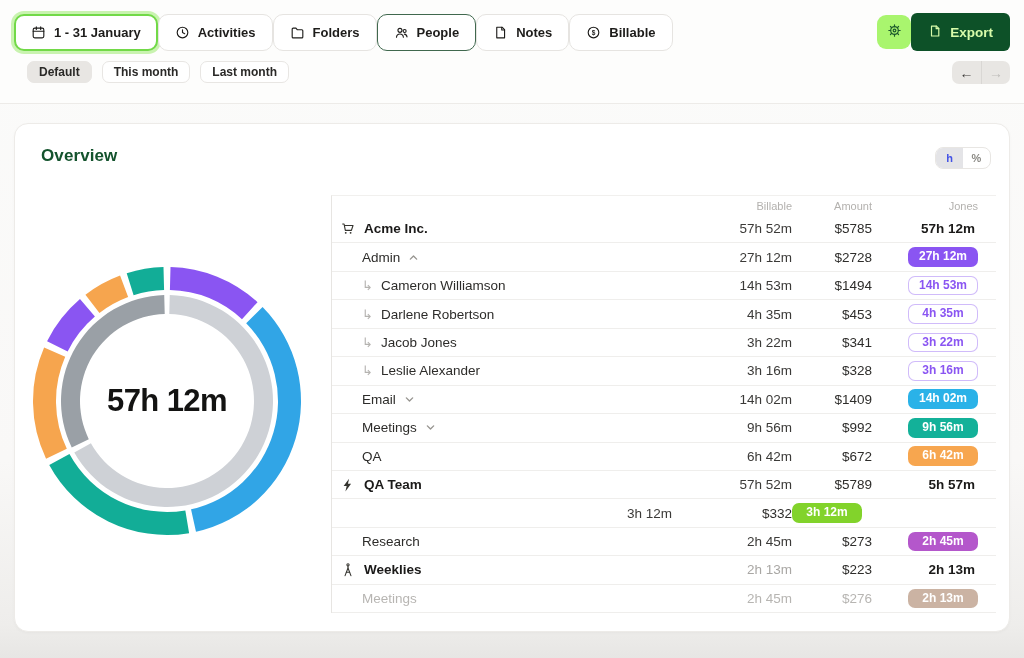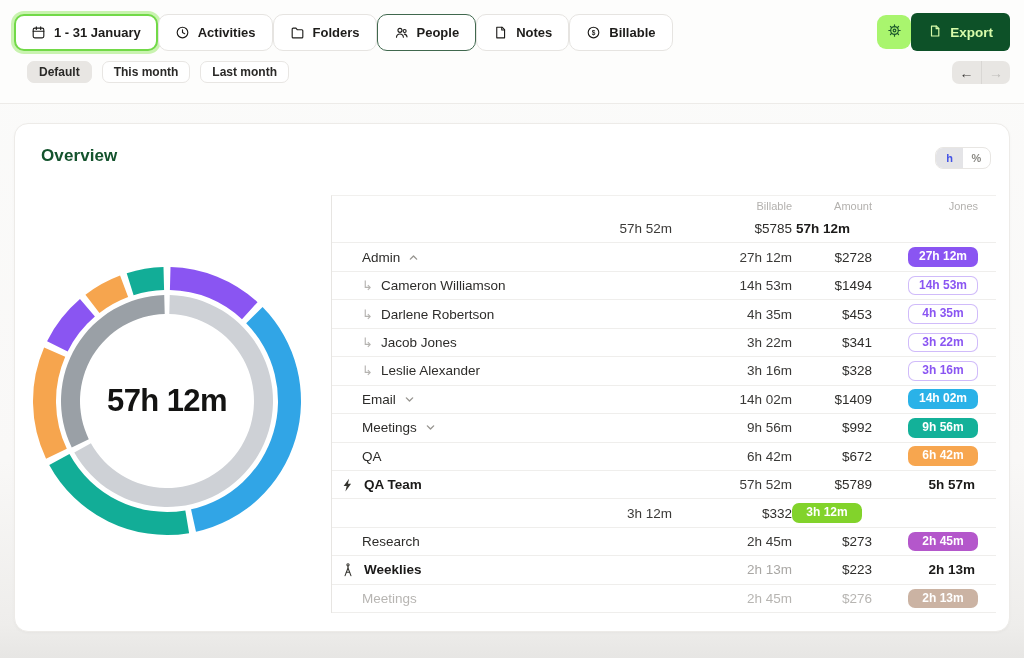--- a/index.html
+++ b/index.html
@@ -190,20 +190,29 @@
 
     <div class="table">
       <div class="thead">
         <div></div>
         <div>Billable</div>
         <div>Amount</div>
         <div class="h-time">Jones</div>
       </div>
       <div id="rows">
           <div class="row group">
+            <div class="c-name">
+              <span class="g-icon">
+                <svg viewBox="0 0 24 24" fill="none" stroke="currentColor" stroke-width="1.7" stroke-linecap="round" stroke-linejoin="round">
+                  <path d="M4 4.5h2.1L8 14h9.1l2.4-7.3H6.6"></path>
+                  <path d="M8.6 17.8h.01M15.9 17.8h.01" stroke-width="2.8"></path>
+                </svg>
+              </span>
+              <span>Acme Inc.</span>
+            </div>
             <div class="c-bill">57h 52m</div>
             <div class="c-amt">$5785</div>
             <div class="c-time"><span class="time-text">57h 12m</span></div>
           </div>
           <div class="row activity">
             <div class="c-name">
               <span>Admin</span>
               <span class="chev">
                 <svg width="9" height="7" viewBox="0 0 10 7" fill="none">
                   <path d="M1.5 5.3 5 1.8l3.5 3.5" stroke="#96948f" stroke-width="1.5" stroke-linecap="round" stroke-linejoin="round"></path>

